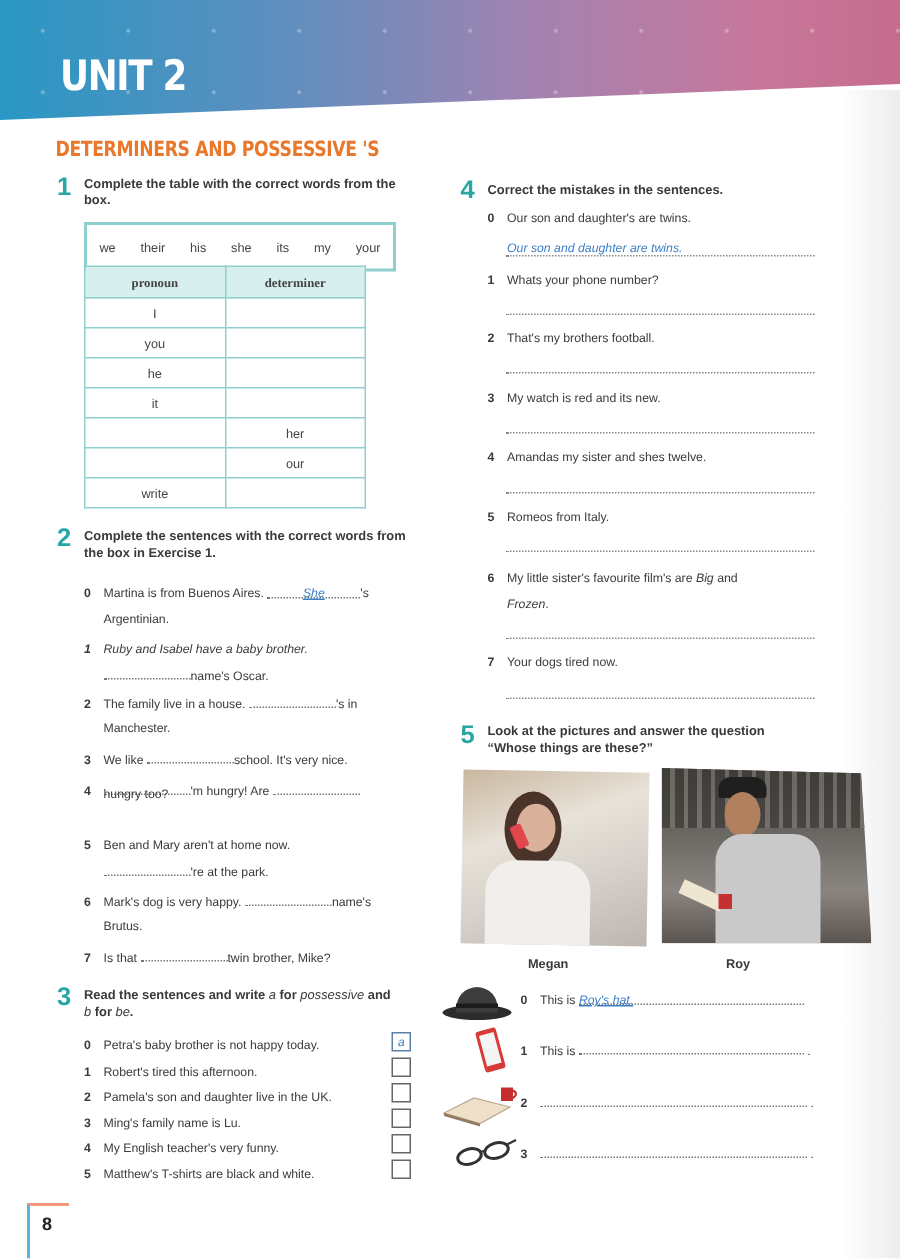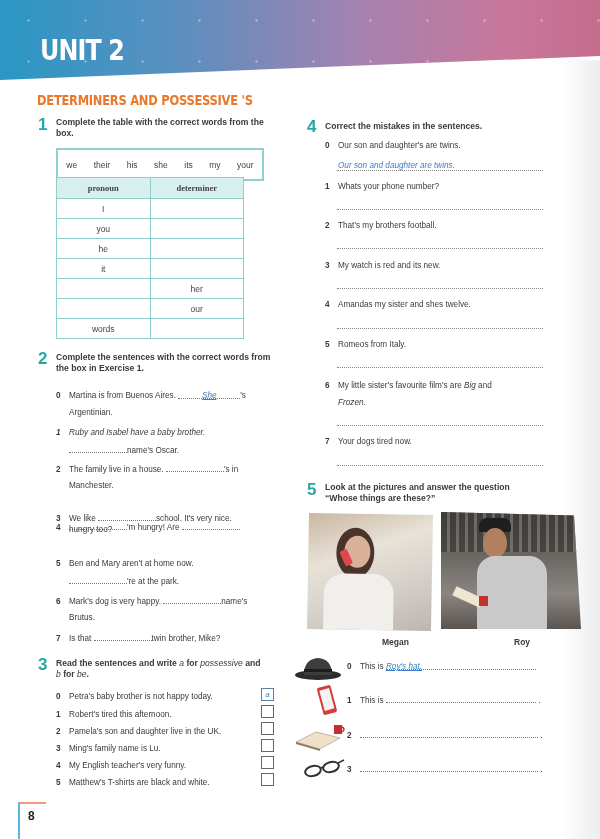--- a/index.html
+++ b/index.html
@@ -50,21 +50,21 @@
 
   .chk { position:absolute; width:13px; height:13px; border:1.5px solid #666; font-size:8px; text-align:center; line-height:11px; color:#3b7fc8; font-style:italic; }
 
   .photo { position:absolute; overflow:hidden; }
   .photo-megan { left:308px; top:514px; width:124px; height:116px; transform: rotate(1deg);
     background: linear-gradient(160deg, #c9b7a0 0%, #e8e2d8 35%, #d8d3cc 60%, #bdb6b0 100%); }
   .photo-roy { left:441px; top:512px; width:140px; height:117px;
     clip-path: polygon(0 0, 95% 3%, 100% 100%, 0 100%);
     background: linear-gradient(180deg, #4a4743 0%, #6d6a66 40%, #8a8580 70%, #5a5550 100%); }
   .person-head { position:absolute; border-radius:50%; }
-  .caption { position:absolute; font-size:8.5px; font-weight:bold; color:#3a3a3a;margin-left:30px; }
+  .caption { position:absolute; font-size:8.5px; font-weight:bold; color:#3a3a3a; }
 
   .thing { position:absolute; }
   .page-num { position:absolute; left:28px; top:809px; font-size:12px; font-weight:bold; color:#222; }
   .page-corner { position:absolute; left:18px; top:802px; width:28px; height:37px;
     border-left:2px solid #5ab5de; border-top:2px solid #f29a7a; }
 </style>
 </head>
 <body>
 
 <div class="banner">
@@ -109,39 +109,39 @@
       </tr>
   <tr>
         <td></td>
         <td>her</td>
       </tr>
   <tr>
         <td></td>
         <td>our</td>
       </tr>
   <tr>
-        <td>words</td>
+        <td>write</td>
         <td></td>
       </tr>
 </tbody>
   </table>
 
 <div class="ex-num" style="left:38px;top:349px;">2</div>
 <div class="ex-instr" style="left:56px;top:352px;width:215px;">Complete the sentences with the correct words from the box in Exercise 1.</div>
 
 <div class="item" style="left:56px;top:390px;"><b>0</b><span>Martina is from Buenos Aires.</span> <span class="blank" style="width:62px;text-align:center;"><span class="answer">She</span></span><span>'s</span></div>
 <div class="item" style="left:69px;top:407px;">Argentinian.</div>
 
 <div class="item" style="left:56px;top:427px;font-style:italic;"><b>1</b><span>Ruby and Isabel have a baby brother.</span></div>
 <div class="item" style="left:69px;top:444px;"><span class="blank" style="width:58px;"></span><span>name's Oscar.</span></div>
 
 <div class="item" style="left:56px;top:463px;"><b>2</b><span>The family live in a house.</span> <span class="blank" style="width:58px;"></span><span>'s in</span></div>
 <div class="item" style="left:69px;top:480px;">Manchester.</div>
 
-<div class="item" style="left:56px;top:512px;"><b>3</b><span>We like</span> <span class="blank" style="width:58px;"></span><span>school. It's very nice.</span></div>
+<div class="item" style="left:56px;top:500px;"><b>3</b><span>We like</span> <span class="blank" style="width:58px;"></span><span>school. It's very nice.</span></div>
 
 <div class="item" style="left:56px;top:521px;"><b>4</b><span class="blank" style="width:58px;"></span><span>'m hungry! Are</span> <span class="blank" style="width:58px;"></span></div>
 <div class="item" style="left:69px;top:524px;">hungry too?</div>
 
 <div class="item" style="left:56px;top:558px;"><b>5</b><span>Ben and Mary aren't at home now.</span></div>
 <div class="item" style="left:69px;top:575px;"><span class="blank" style="width:58px;"></span><span>'re at the park.</span></div>
 
 <div class="item" style="left:56px;top:595px;"><b>6</b><span>Mark's dog is very happy.</span> <span class="blank" style="width:58px;"></span><span>name's</span></div>
 <div class="item" style="left:69px;top:612px;">Brutus.</div>
 

